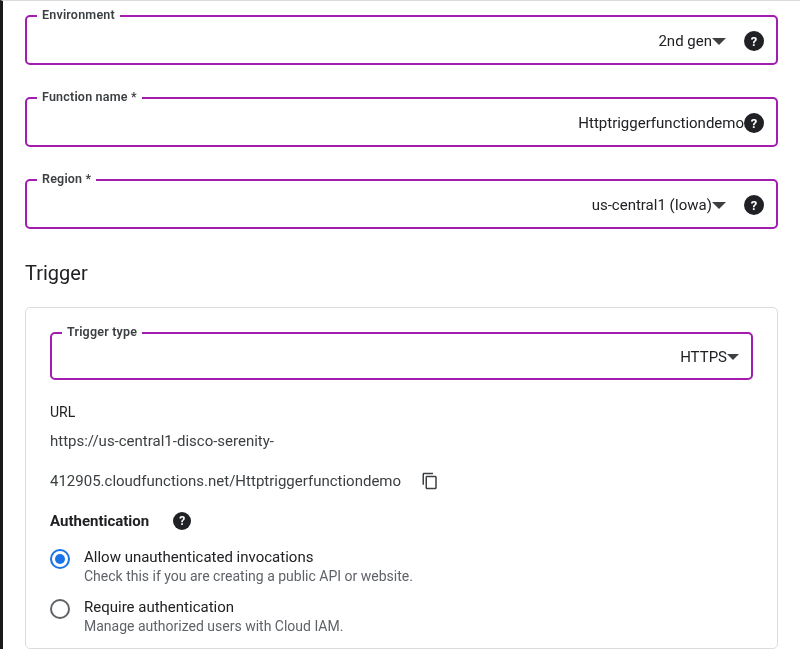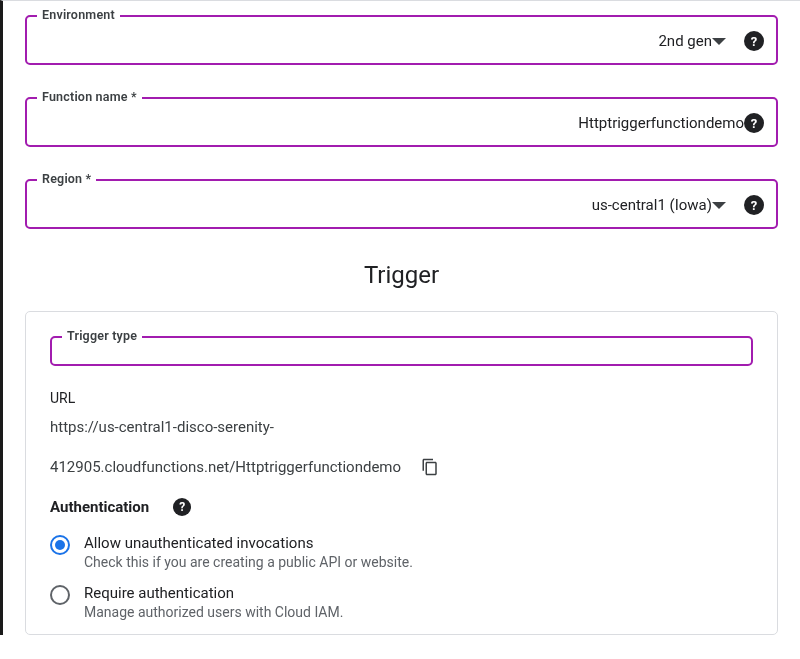--- a/index.html
+++ b/index.html
@@ -71,25 +71,24 @@
     align-items: center;
     justify-content: center;
     font-size: 13px;
     font-weight: 700;
     flex-shrink: 0;
   }
   .help-icon.sm {
     width: 18px; height: 18px; font-size: 12px;
   }
   h2.section-title {
-    font-size: 24px;
+    font-size: 20px;
     font-weight: 400;
     margin: 6px 0 22px 0;
     color: #202124;
-    text-align: center;
   }
   .trigger-card {
     border: 1px solid #dadce0;
     border-radius: 5px;
     padding: 24px 24px 0 24px;
   }
   .trigger-card .field {
     margin-bottom: 24px;
   }
   .url-label {
@@ -192,20 +191,26 @@
         </div>
       </div>
     </div>
 
     <h2 class="section-title">Trigger</h2>
 
     <div class="trigger-card">
 
       <div class="field">
         <span class="field-label">Trigger type</span>
+        <div class="field-row">
+          <span class="field-value">HTTPS</span>
+          <div class="right-ctrls">
+            <span class="chevron-down"></span>
+          </div>
+        </div>
       </div>
 
       <div class="url-label">URL</div>
       <div class="url-line">
         <span class="url-text">https://us-central1-disco-serenity-</span>
       </div>
       <div class="url-line">
         <span class="url-text">412905.cloudfunctions.net/Httptriggerfunctiondemo</span>
         <span class="copy-icon">
           <svg viewBox="0 0 24 24" width="18" height="18" fill="#3c4043">

